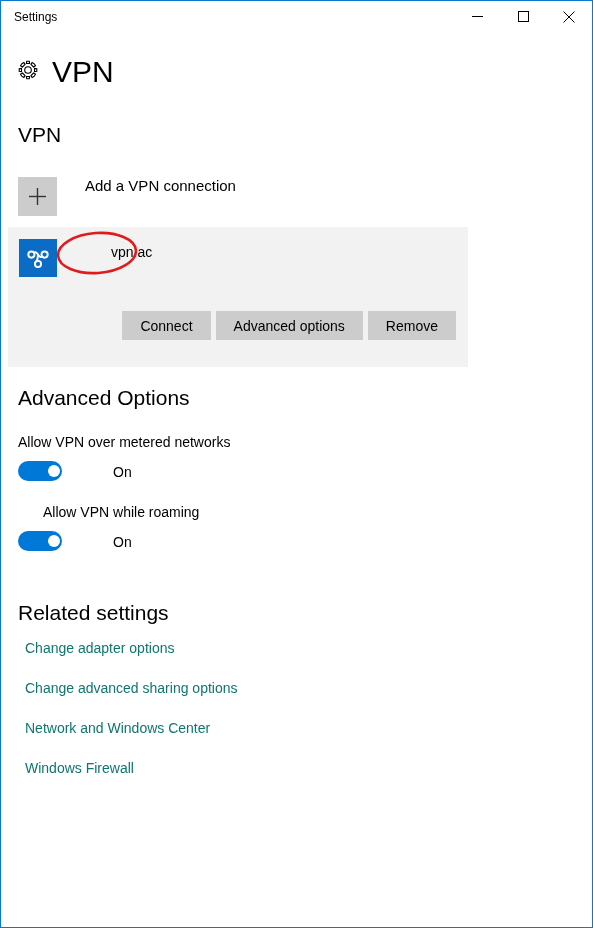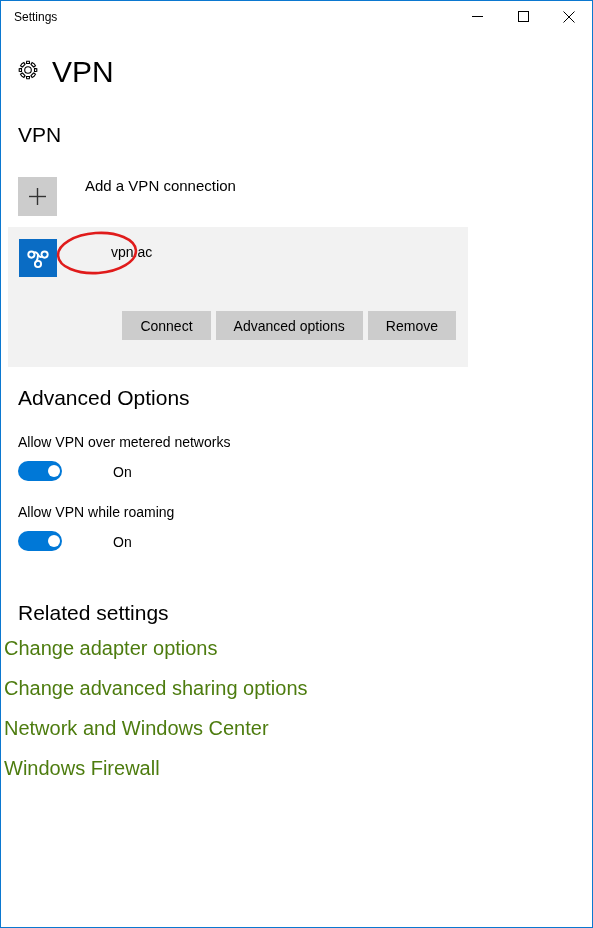--- a/index.html
+++ b/index.html
@@ -182,21 +182,21 @@
 
   
   .setting-label {
     position: absolute;
     left: 17px;
     font-size: 14px;
     color: #000000;
     line-height: 17px;
   }
   #metered-label { top: 433px; }
-  #roaming-label { top: 503px; }
+  #roaming-label { top: 503px; margin-left: 25px; }
 
   .toggle-row {
     position: absolute;
     left: 17px;
     display: flex;
     align-items: flex-end;
     cursor: default;
     gap: 32px;
   }
   #metered-toggle-row { top: 460px; }
@@ -222,23 +222,23 @@
   .toggle-state {
     margin-left: 19px;
     font-size: 14px;
     color: #000000;
     line-height: 17px;
   }
 
   
   .related-link {
     position: absolute;
-    left: 3px;
-    font-size: 20px;
-    color: #4d7c0f;
+    left: 24px;
+    font-size: 14px;
+    color: #0f766e;
     line-height: 17px;
     text-decoration: none;
     cursor: default;
   }
   #link-0 { top: 639px; }
   #link-1 { top: 679px; }
   #link-2 { top: 719px; }
   #link-3 { top: 759px; }
 
   

